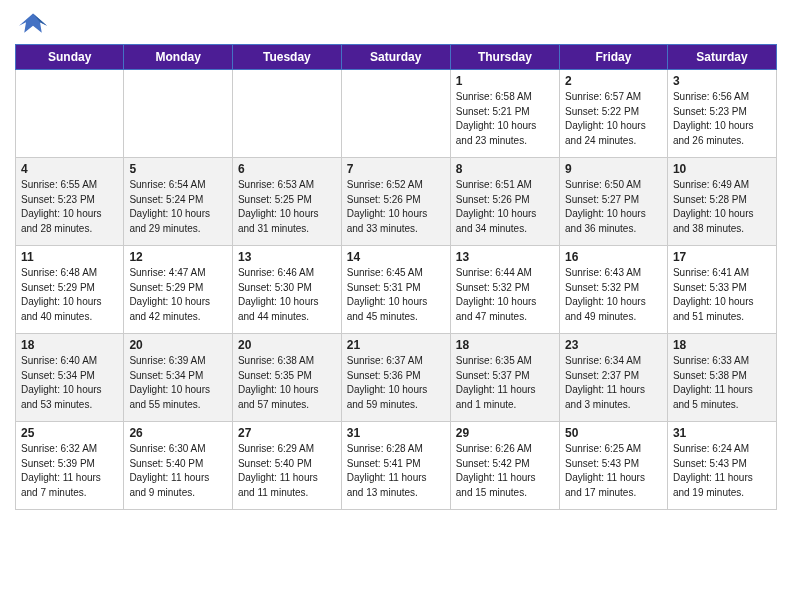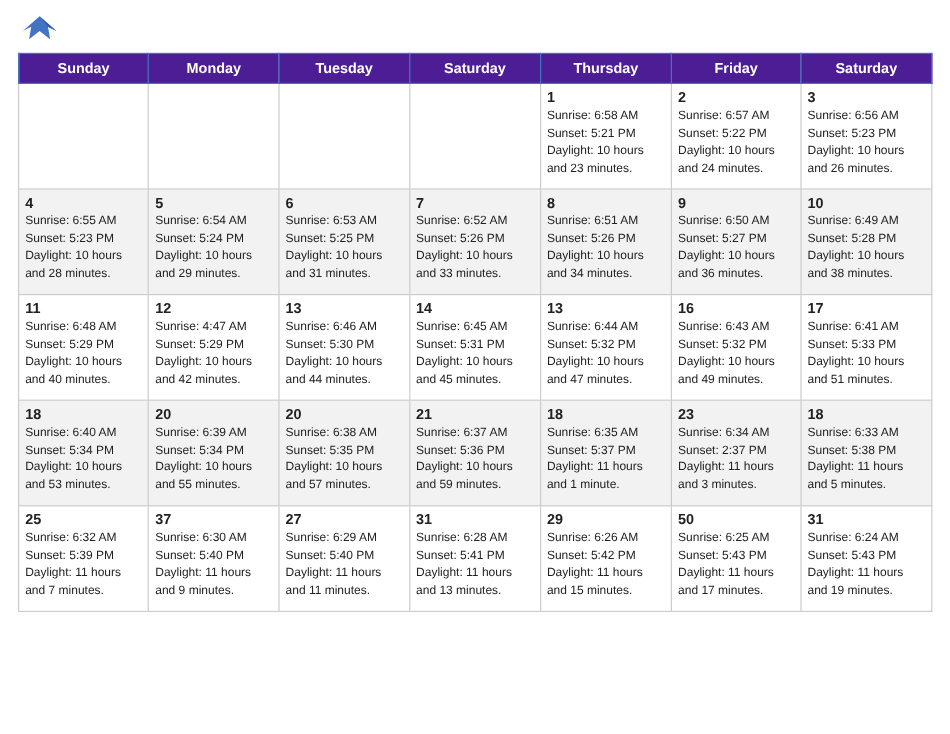--- a/index.html
+++ b/index.html
@@ -305,21 +305,21 @@
       </tr>
       <tr>
         <td>
           <span class="day-number">25</span>
           <div class="day-info">Sunrise: 6:32 AM
 Sunset: 5:39 PM
 Daylight: 11 hours
 and 7 minutes.</div>
         </td>
         <td>
-          <span class="day-number">37</span>
+          <span class="day-number">26</span>
           <div class="day-info">Sunrise: 6:30 AM
 Sunset: 5:40 PM
 Daylight: 11 hours
 and 9 minutes.</div>
         </td>
         <td>
           <span class="day-number">27</span>
           <div class="day-info">Sunrise: 6:29 AM
 Sunset: 5:40 PM
 Daylight: 11 hours

